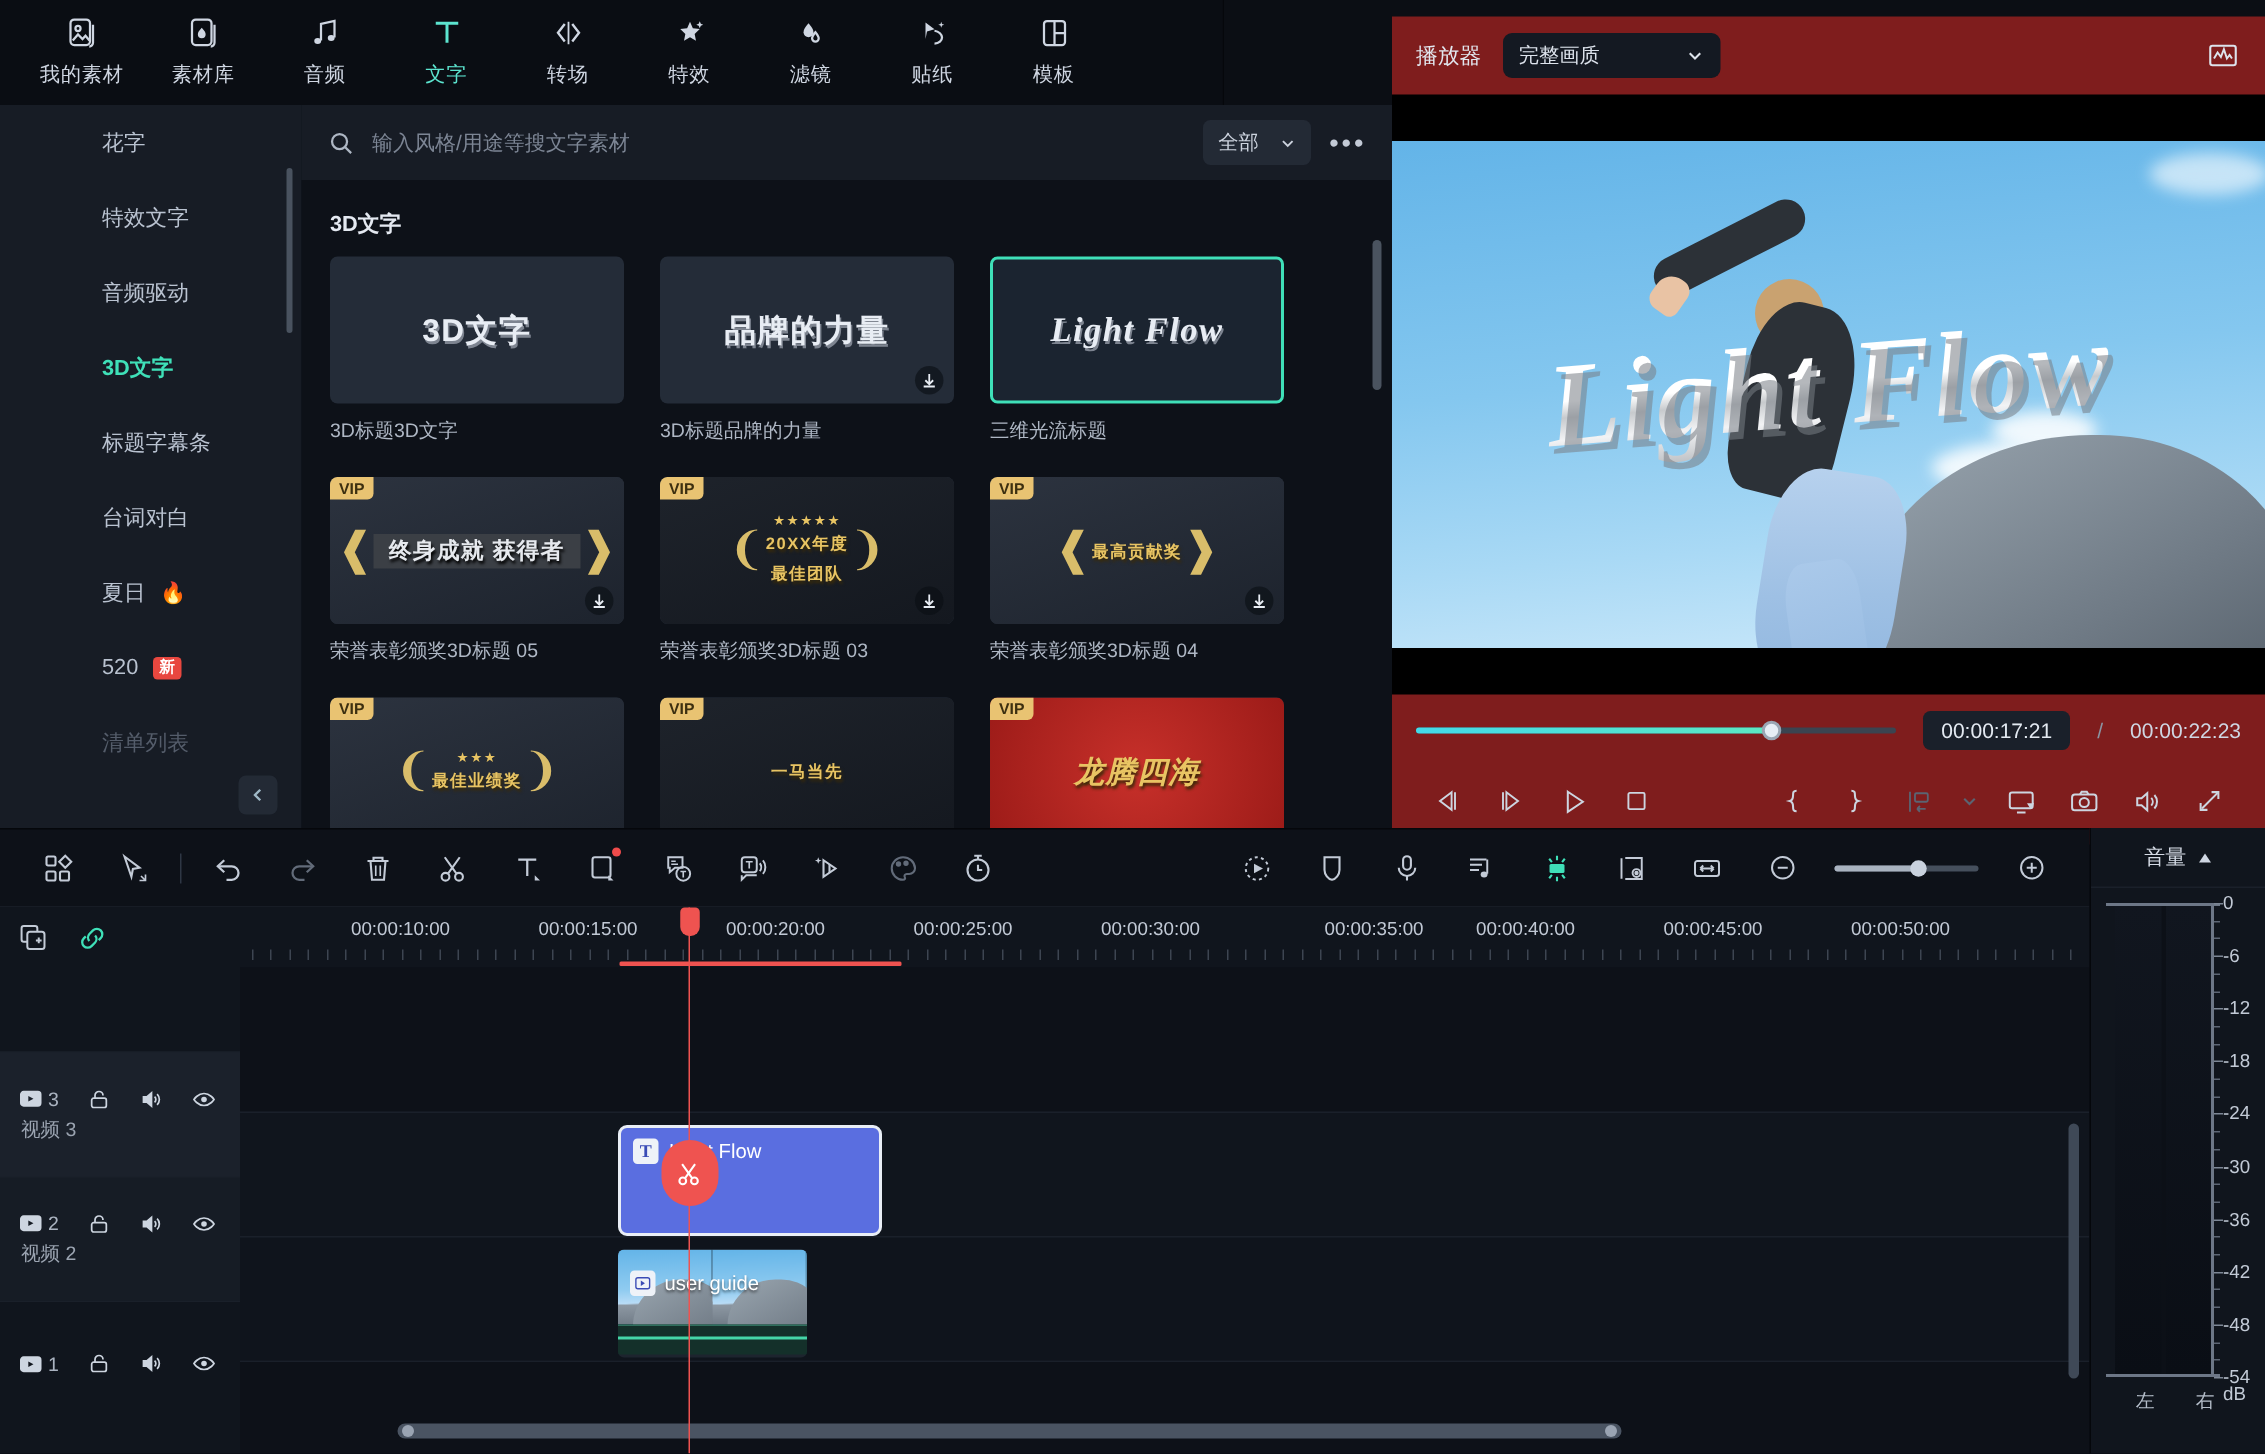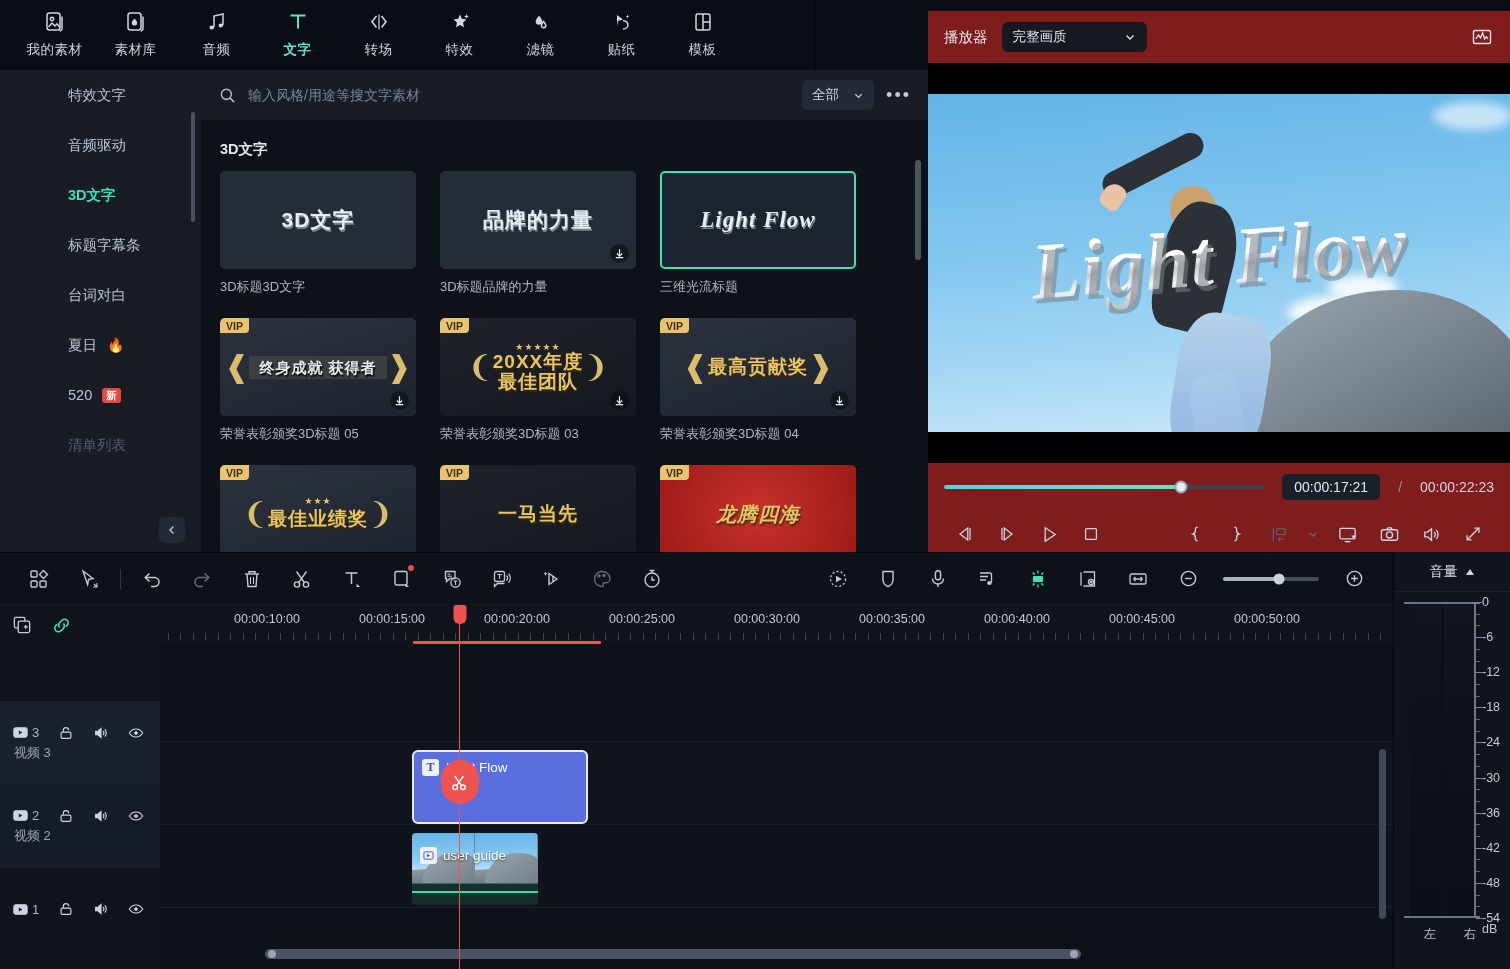--- a/index.html
+++ b/index.html
@@ -24,21 +24,21 @@
     height: 70px; padding-left: 14px;
     background: #0a0d13;
   }
   .tab {
     width: 81px; height: 66px; padding-top: 8px;
     display: flex; flex-direction: column; align-items: center; gap: 5px;
     cursor: pointer; color: #cfd6e2;
   }
   .tab .ic { height: 28px; display: flex; align-items: center; justify-content: center; }
   .tab .lbl { font-size: 13.5px; letter-spacing: .5px; }
-  .tab.active { color: #5ce4cf; font-weight: bold; }
+  .tab.active { color: #5ce4cf; }
   .tab.active .lbl { color: #5ce4cf; }
 
   
   .cat-col {
     position: absolute; left: 0; top: 70px; width: 201px; height: 482px;
     background: #171c25;
     overflow: hidden;
   }
   .cat {
     height: 50px; display: flex; align-items: center; gap: 10px;
@@ -94,21 +94,21 @@
     position: relative; width: 196px; height: 98px; border-radius: 5px;
     background: #242c38; overflow: hidden;
     display: flex; align-items: center; justify-content: center;
   }
   .cell.sel .thumb { border: 2px solid #3fe0b8; background: #1b2430; }
   .thumb .tt { font-size: 21px; font-weight: bold; color: #e8edf4; letter-spacing: 1px;
                text-shadow: 1px 2px 0 #7d8490; }
   .thumb .tt.script { font-style: italic; font-family: "Liberation Serif", serif; font-size: 23px; }
   .thumb .tt.gold {
     color: #e8c463; text-shadow: 1px 2px 2px #3a2b08;
-    font-size: 19px;
+    font-size: 11px;
   }
   .vip {
     position: absolute; left: 0; top: 0; background: #e9c372; color: #3c2f10;
     font-size: 10.5px; font-weight: bold; padding: 1.5px 6px; border-radius: 4px 0 4px 0;
   }
   .dl {
     position: absolute; right: 7px; bottom: 6px; width: 19px; height: 19px;
     border-radius: 50%; background: rgba(10,14,20,.62);
     display: flex; align-items: center; justify-content: center;
   }
@@ -473,20 +473,23 @@
             <rect x="5" y="4" width="14" height="16" rx="2"></rect>
               <path d="M12 4v16"></path>
               <path d="M12 12h7"></path>
           </svg>
           </span>
         <span class="lbl">模板</span>
       </div>
     </div>
 
     <div class="cat-col">
+      <div class="cat">
+          <span>花字</span>
+        </div>
       <div class="cat">
           <span>特效文字</span>
         </div>
       <div class="cat">
           <span>音频驱动</span>
         </div>
       <div class="cat active">
           <span>3D文字</span>
         </div>
       <div class="cat">
@@ -1055,21 +1058,21 @@
       </div>
     </div>
 
     <div class="ruler">
       <div id="ruler-labels">
           <div class="rl-label" style="left: 107px;">00:00:10:00</div>
           <div class="rl-label" style="left: 232px;">00:00:15:00</div>
           <div class="rl-label" style="left: 357px;">00:00:20:00</div>
           <div class="rl-label" style="left: 482px;">00:00:25:00</div>
           <div class="rl-label" style="left: 607px;">00:00:30:00</div>
-          <div class="rl-label" style="left: 732px;">00:00:35:00</div>
+          <div class="rl-label" style="left: 756px;">00:00:35:00</div>
           <div class="rl-label" style="left: 857px;">00:00:40:00</div>
           <div class="rl-label" style="left: 982px;">00:00:45:00</div>
           <div class="rl-label" style="left: 1107px;">00:00:50:00</div>
         </div>
       <div id="ruler-ticks">
           <div class="rl-tick" style="left: 7.5px; height: 7px; opacity: 0.6;"></div>
           <div class="rl-tick" style="left: 20px; height: 7px; opacity: 0.6;"></div>
           <div class="rl-tick" style="left: 32.5px; height: 7px; opacity: 0.6;"></div>
           <div class="rl-tick" style="left: 45px; height: 7px; opacity: 0.6;"></div>
           <div class="rl-tick" style="left: 57.5px; height: 7px; opacity: 0.6;"></div>

